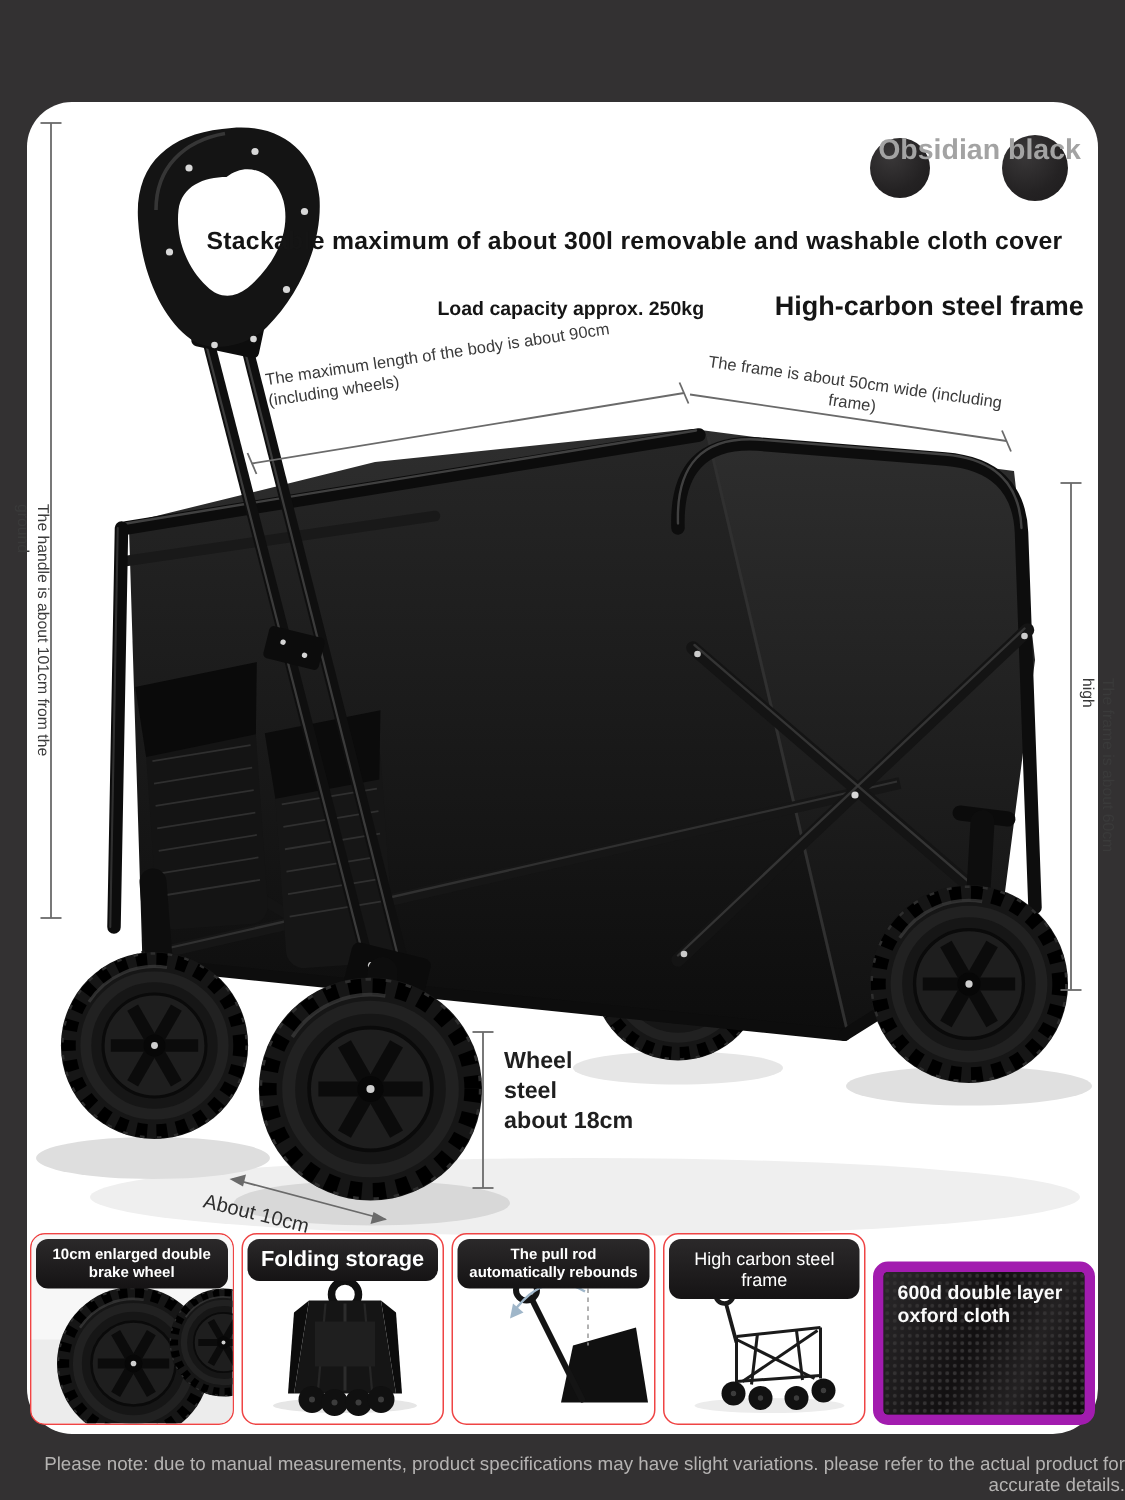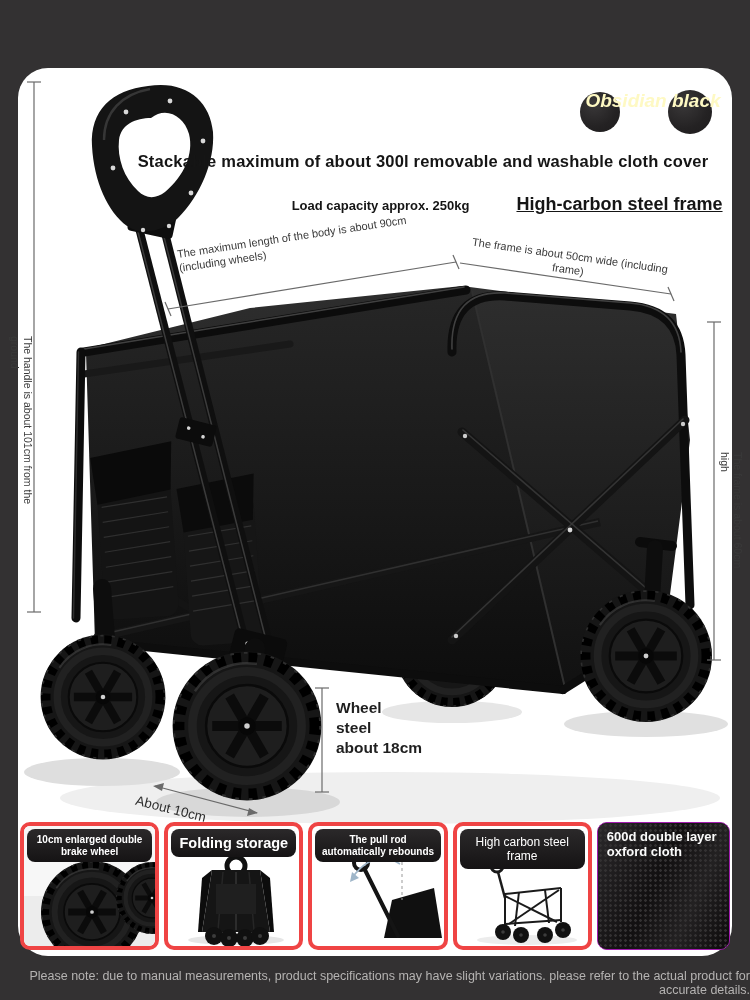--- a/index.html
+++ b/index.html
@@ -10,47 +10,47 @@
   }
   .card{
     position:absolute;left:18px;top:68px;width:714px;height:888px;
     background:#ffffff;border-radius:30px;
   }
   .scene{position:absolute;left:0;top:0;width:750px;height:1000px;pointer-events:none;}
   .txt{position:absolute;color:#151515;}
   .pre{white-space:pre-line;}
   .title{left:120px;top:152px;width:646px;text-align:center;font-size:16.5px;font-weight:700;letter-spacing:.2px;width:606px;}
   .subload{left:288px;top:198px;width:185px;text-align:center;font-size:13px;font-weight:700;}
-  .subframe{left:512px;top:194px;width:215px;text-align:center;font-size:18px;font-weight:800;text-decoration:underline;}
+  .subframe{left:512px;top:194px;width:215px;text-align:center;font-size:18px;font-weight:800;}
   .badge-wrap{position:absolute;left:578px;top:84px;width:152px;height:60px;}
   .badge-circle{position:absolute;border-radius:50%;
     background:radial-gradient(circle at 35% 30%, #3a3839 0%, #242223 60%, #1d1b1c 100%);}
   .badge-c1{left:2px;top:8px;width:40px;height:40px;}
   .badge-c2{left:90px;top:6px;width:44px;height:44px;}
   .badge-label{position:absolute;left:0;top:6px;width:150px;text-align:center;
-    color:#fef9c3;font-size:19px;font-weight:700;line-height:1.12;font-style:italic;}
+    color:#a3a3a3;font-size:19px;font-weight:700;line-height:1.12;}
   .ann{position:absolute;color:#3a3a3a;font-size:11px;line-height:1.3;}
   .ann-length{left:176px;top:247px;width:290px;transform:rotate(-8.5deg);transform-origin:0 0;}
   .ann-width{left:468px;top:234px;width:208px;text-align:center;transform:rotate(8deg);transform-origin:0 0;}
   .ann-vert{writing-mode:vertical-rl;font-size:10.5px;color:#3a3a3a;line-height:1.25;}
   .ann-handle{left:8px;top:336px;height:196px;text-align:left;}
   .ann-frameh{left:718px;top:452px;height:134px;}
   .ann-wheelh{left:336px;top:698px;width:110px;font-size:15.5px;font-weight:700;color:#1f1f1f;line-height:1.28;}
   .ann-10cm{left:138px;top:792px;font-size:13.5px;color:#2e2e2e;transform:rotate(14deg);transform-origin:0 0;}
   .features{position:absolute;left:20px;top:822px;width:710px;height:128px;display:flex;gap:5px;}
   .fcard{position:relative;flex:1 1 0;border-radius:10px;overflow:hidden;background:#ffffff;
-    border:4px solid #ef4444;box-sizing:border-box;}
+    border:1px solid #ef4444;box-sizing:border-box;}
   .fcard svg{position:absolute;left:0;top:0;}
   .fpill{position:absolute;left:3px;right:3px;top:3px;z-index:2;border-radius:8px;
     background:linear-gradient(#2b292a,#151314);color:#ffffff;
     display:flex;align-items:center;justify-content:center;text-align:center;}
   .fpill-sm{font-size:10px;font-weight:700;padding:5px 4px;line-height:1.15;}
   .fpill-lg{font-size:14.5px;font-weight:700;padding:6px 4px;}
   .fpill-md{font-size:12px;font-weight:400;padding:6px 4px;}
-  .fcard-dark{background:#141414;border:1px solid #a21caf;}
+  .fcard-dark{background:#141414;border:7px solid #a21caf;margin-top:19px;}
   .fabric-bg{position:absolute;inset:0;
     background-image:radial-gradient(#333132 1px, rgba(0,0,0,0) 1.6px),
       linear-gradient(115deg, #2a282a 0%, #121011 45%, #232122 70%, #0c0a0b 100%);
     background-size:5px 5px, 100% 100%;}
   .fdark-label{position:absolute;z-index:2;left:9px;top:7px;right:6px;color:#fafafa;
     font-size:13px;font-weight:700;line-height:1.15;text-align:left;}
   .footer-note{position:absolute;left:0;top:969px;width:750px;text-align:right;
     color:#b5b3b2;font-size:12.5px;}
 </style>
 </head>

